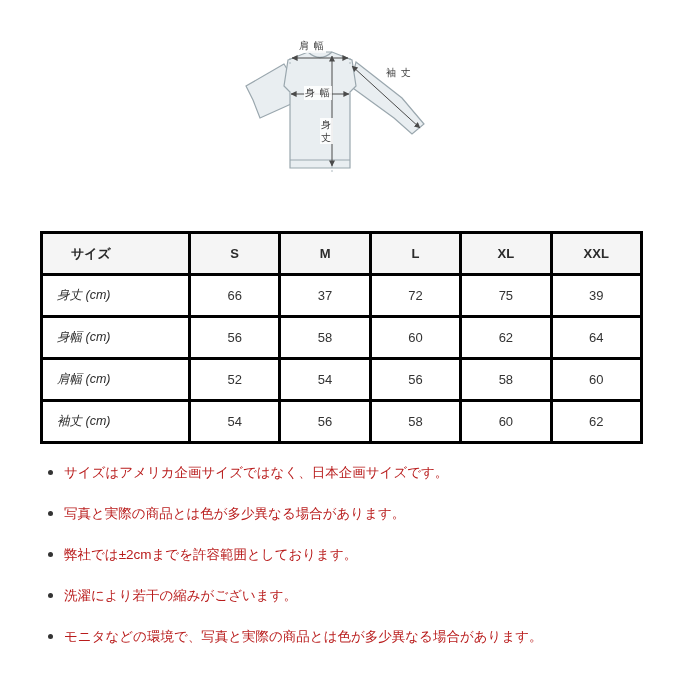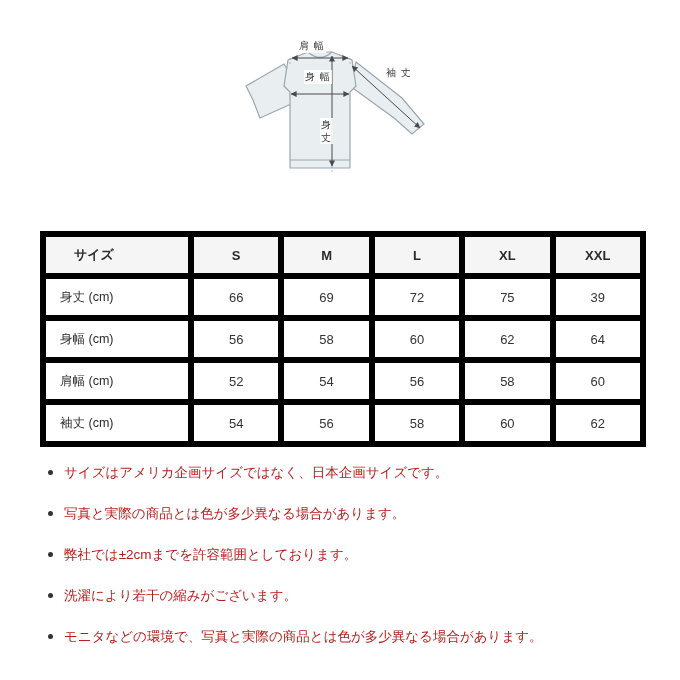--- a/index.html
+++ b/index.html
@@ -28,39 +28,39 @@
   .diagram-label {
     position: absolute;
     font-size: 10px;
     letter-spacing: 1px;
     color: #3a3a3a;
     white-space: nowrap;
     background: rgba(255,255,255,0.85);
     padding: 0 1px;
   }
   .lbl-katahaba { left: 298px; top: 39px; }
-  .lbl-midarehaba { left: 304px; top: 70px; }
+  .lbl-midarehaba { left: 304px; top: 86px; }
   .lbl-sodetake { left: 385px; top: 66px; }
   .lbl-mitake { left: 320px; top: 118px; }
   .lbl-mitake span { display: block; line-height: 13px; }
 
   
   .table-wrap {
     position: absolute;
     left: 40px;
     top: 231px;
     width: 600px;
   }
   table {
     border-collapse: collapse;
     width: 600px;
     table-layout: fixed;
   }
   th, td {
-    border: 6px solid #000000;
+    border: 3px solid #000000;
     height: 42px;
     text-align: center;
     font-size: 13px;
     font-weight: normal;
     color: #333333;
   }
   thead th {
     background: #f5f5f5;
     font-weight: bold;
     font-size: 13px;
@@ -68,20 +68,21 @@
   }
   thead th.hdr-first {
     text-align: left;
     padding-left: 28px;
   }
   tbody td.row-head {
     text-align: left;
     padding-left: 14px;
     font-size: 12.5px;
     color: #2b2b2b;
+    font-style: italic;
   }
   col.c0 { width: 148px; }
   col.c1, col.c2, col.c3, col.c4, col.c5 { width: 90.4px; }
 
   
   .notes {
     position: absolute;
     left: 40px;
     top: 463px;
     width: 610px;
@@ -171,21 +172,21 @@
           <th>M</th>
           <th>L</th>
           <th>XL</th>
           <th>XXL</th>
         </tr>
       </thead>
       <tbody>
         <tr>
           <td class="row-head">身丈 (cm)</td>
           <td>66</td>
-          <td>69</td>
+          <td>37</td>
           <td>72</td>
           <td>75</td>
           <td>39</td>
         </tr>
         <tr>
           <td class="row-head">身幅 (cm)</td>
           <td>56</td>
           <td>58</td>
           <td>60</td>
           <td>62</td>

